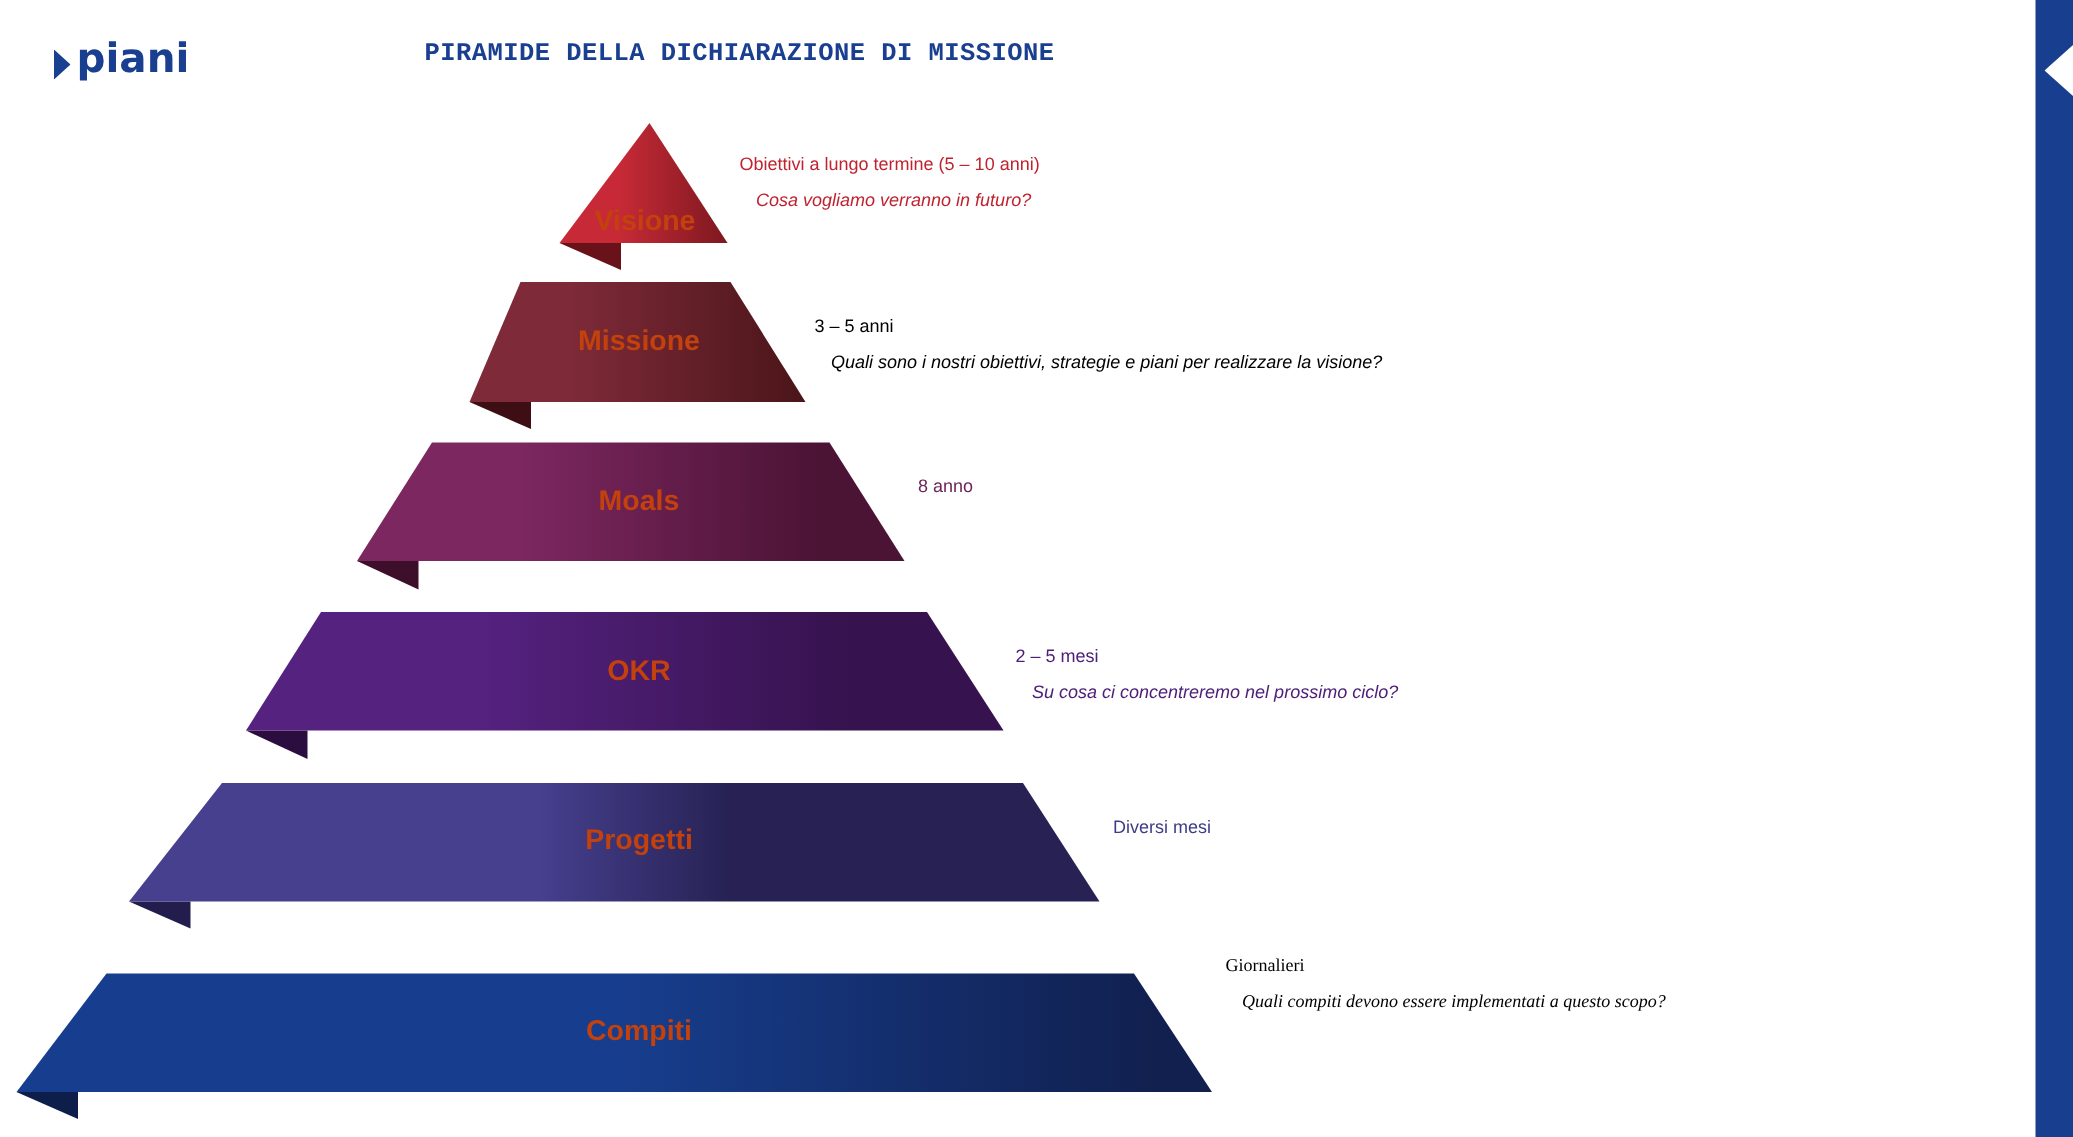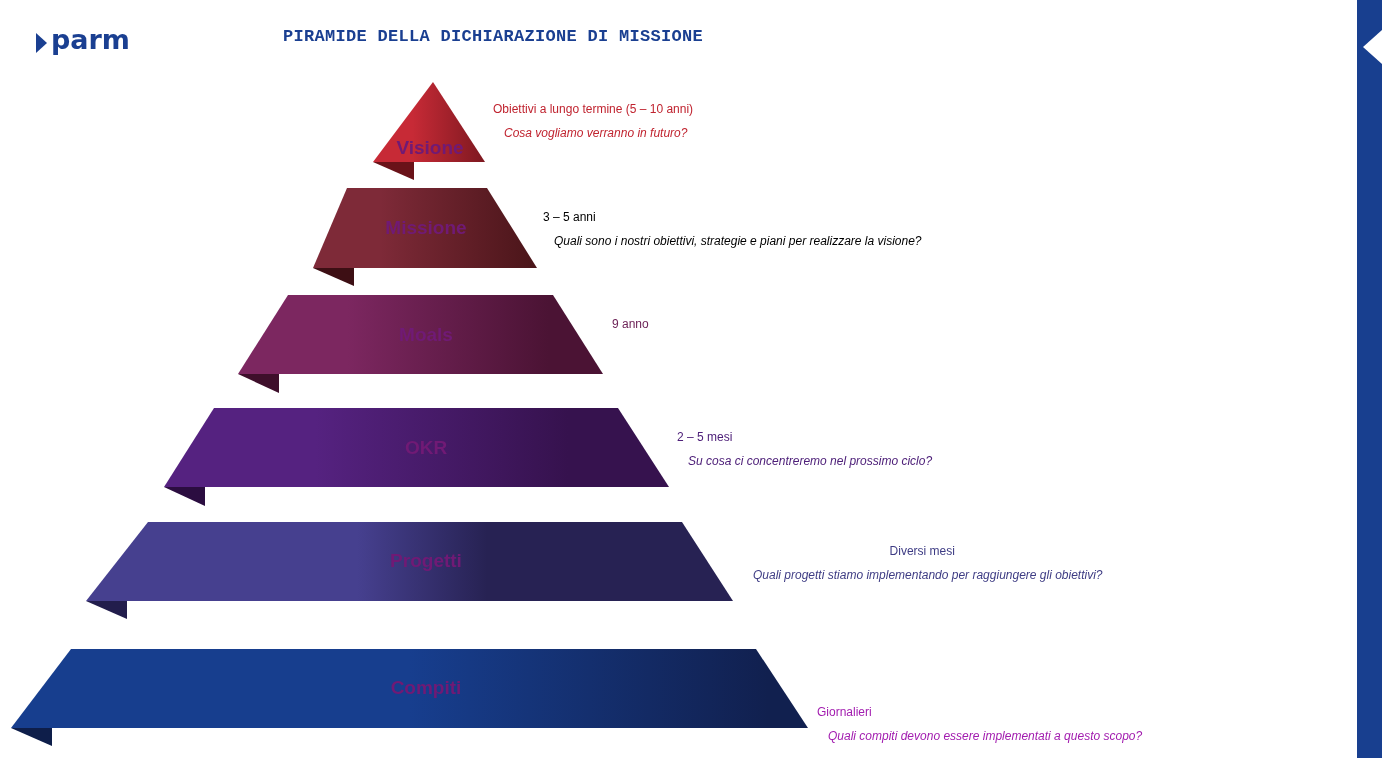--- a/index.html
+++ b/index.html
@@ -3,32 +3,32 @@
 <meta charset="utf-8">
 <style>
   html, body { margin: 0; padding: 0; }
   body { width: 1382px; height: 758px; position: relative; background: #ffffff; overflow: hidden; font-family: "Liberation Sans", sans-serif; }
   .logo { position: absolute; left: 36px; top: 32px; display: flex; align-items: center; }
   .logo-text { font-family: "DejaVu Sans", sans-serif; font-weight: bold; font-size: 27px; color: #1a3f91; letter-spacing: 0px; line-height: 1; margin-left: 4px; margin-top: -6px; }
   .title { position: absolute; left: 283px; top: 27px; font-weight: bold; font-size: 17px; color: #1a3f91; letter-spacing: 0.3px; white-space: nowrap; font-family: Liberation Mono, monospace; }
   .side-bar { position: absolute; left: 1357px; top: 0; width: 25px; height: 758px; background: #183f8f; }
   .side-arrow { position: absolute; left: 1363px; top: 30px; }
   svg.pyr { position: absolute; left: 0; top: 0; }
-  .layer-label { position: absolute; color: #701a75; font-weight: bold; font-size: 19px; text-align: center; width: 300px; }
+  .layer-label { position: absolute; color: #c2410c; font-weight: bold; font-size: 19px; text-align: center; width: 300px; }
   .desc { position: absolute; font-size: 12px; white-space: nowrap; line-height: 24px; }
   .desc .q { font-style: italic; padding-left: 11px; display: block; }
 </style>
 </head>
 <body>
 
 <div class="logo">
   <svg width="11" height="20" viewBox="0 0 11 20">
       <polygon points="0,0 11,10 0,20" fill="#1a3f91"></polygon>
     </svg>
-  <span class="logo-text">parm</span>
+  <span class="logo-text">piani</span>
 </div>
 
 <div class="title">PIRAMIDE DELLA DICHIARAZIONE DI MISSIONE</div>
 
 <div class="side-bar"></div>
 <svg class="side-arrow" width="19" height="34" viewBox="0 0 19 34">
     <polygon points="19,0 0,17 19,34" fill="#ffffff"></polygon>
   </svg>
 
 <svg class="pyr" width="1382" height="758" viewBox="0 0 1382 758">
@@ -99,26 +99,25 @@
 
 <div class="desc" style="left:493px; top:97px; color:#c0232f;">
   <span>Obiettivi a lungo termine (5 – 10 anni)</span>
   <span class="q">Cosa vogliamo verranno in futuro?</span>
 </div>
 <div class="desc" style="left:543px; top:205px; color:#000000;">
   <span>3 – 5 anni</span>
   <span class="q">Quali sono i nostri obiettivi, strategie e piani per realizzare la visione?</span>
 </div>
 <div class="desc" style="left:612px; top:312px; color:#6e2458;">
-  <span>9 anno</span>
+  <span>8 anno</span>
 </div>
 <div class="desc" style="left:677px; top:425px; color:#4e2079;">
   <span>2 – 5 mesi</span>
   <span class="q">Su cosa ci concentreremo nel prossimo ciclo?</span>
 </div>
 <div class="desc" style="left:742px; top:539px; color:#3e3c84;text-align:center;">
   <span>Diversi mesi</span>
-  <span class="q">Quali progetti stiamo implementando per raggiungere gli obiettivi?</span>
 </div>
-<div class="desc" style="left:817px; top:700px; color:#a21caf;">
+<div class="desc" style="left:817px; top:631px; color:#000000;font-family:Liberation Serif, serif;">
   <span>Giornalieri</span>
   <span class="q">Quali compiti devono essere implementati a questo scopo?</span>
 </div>
 
 </body></html>

